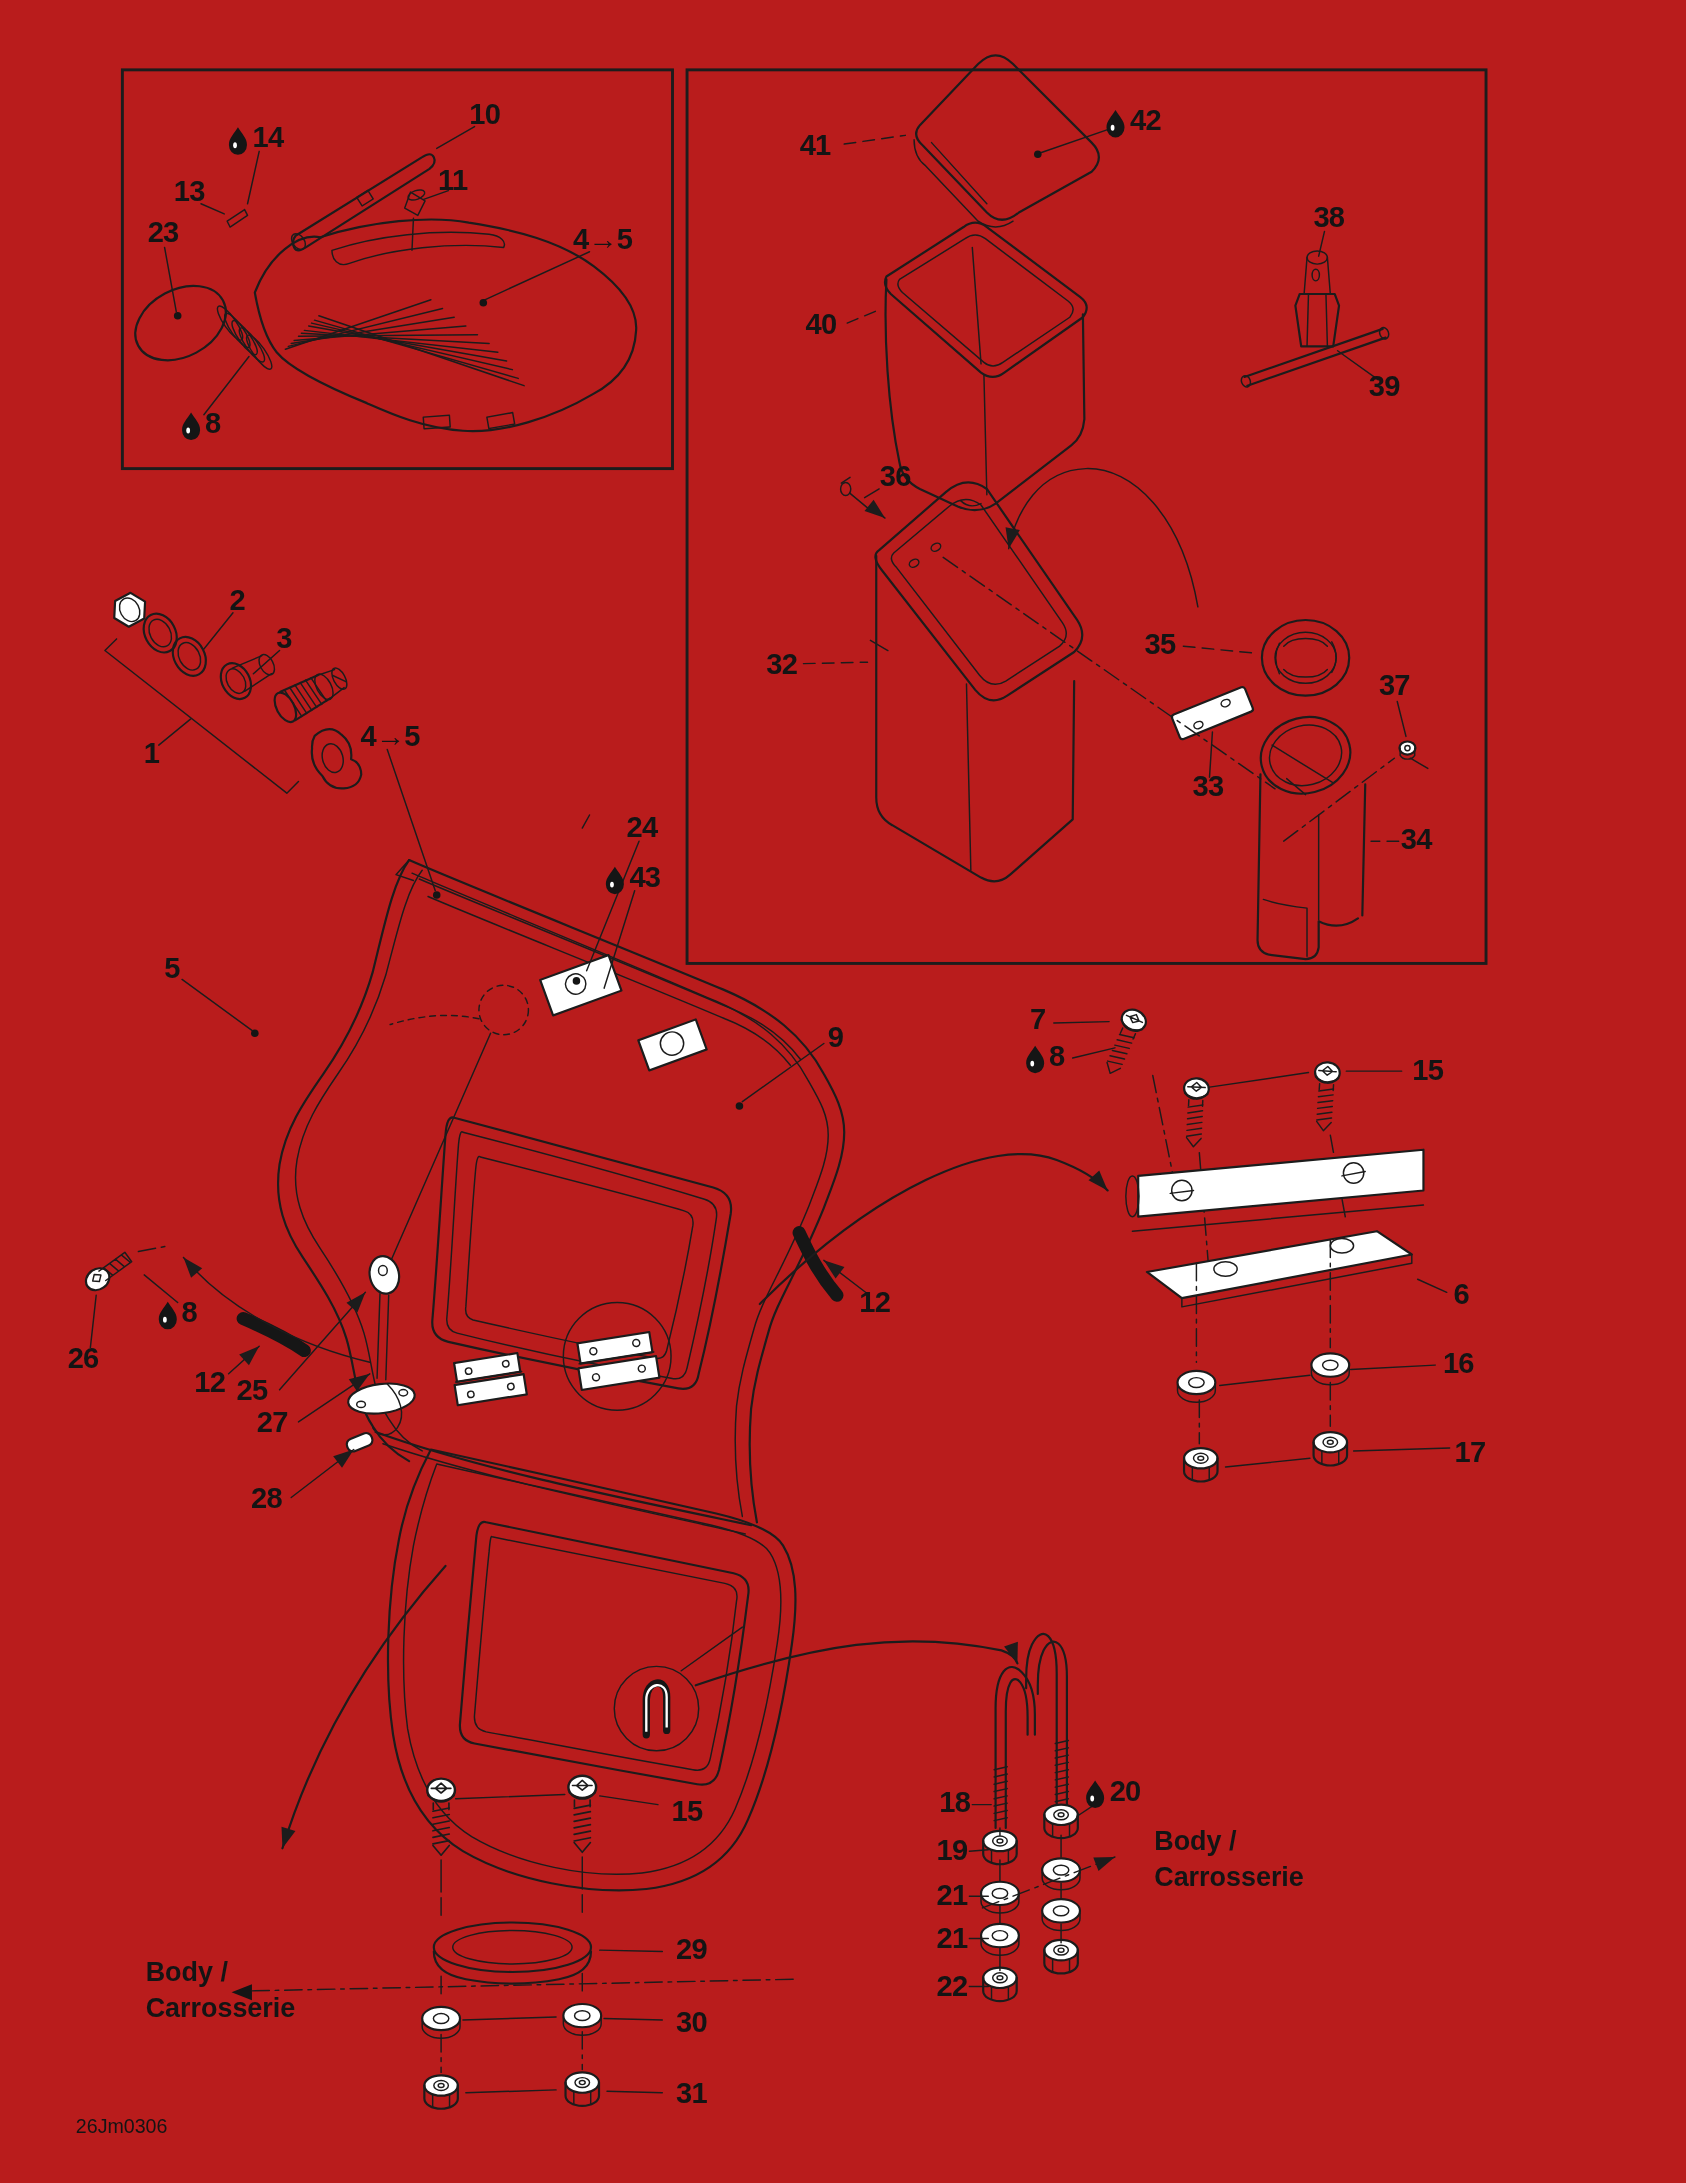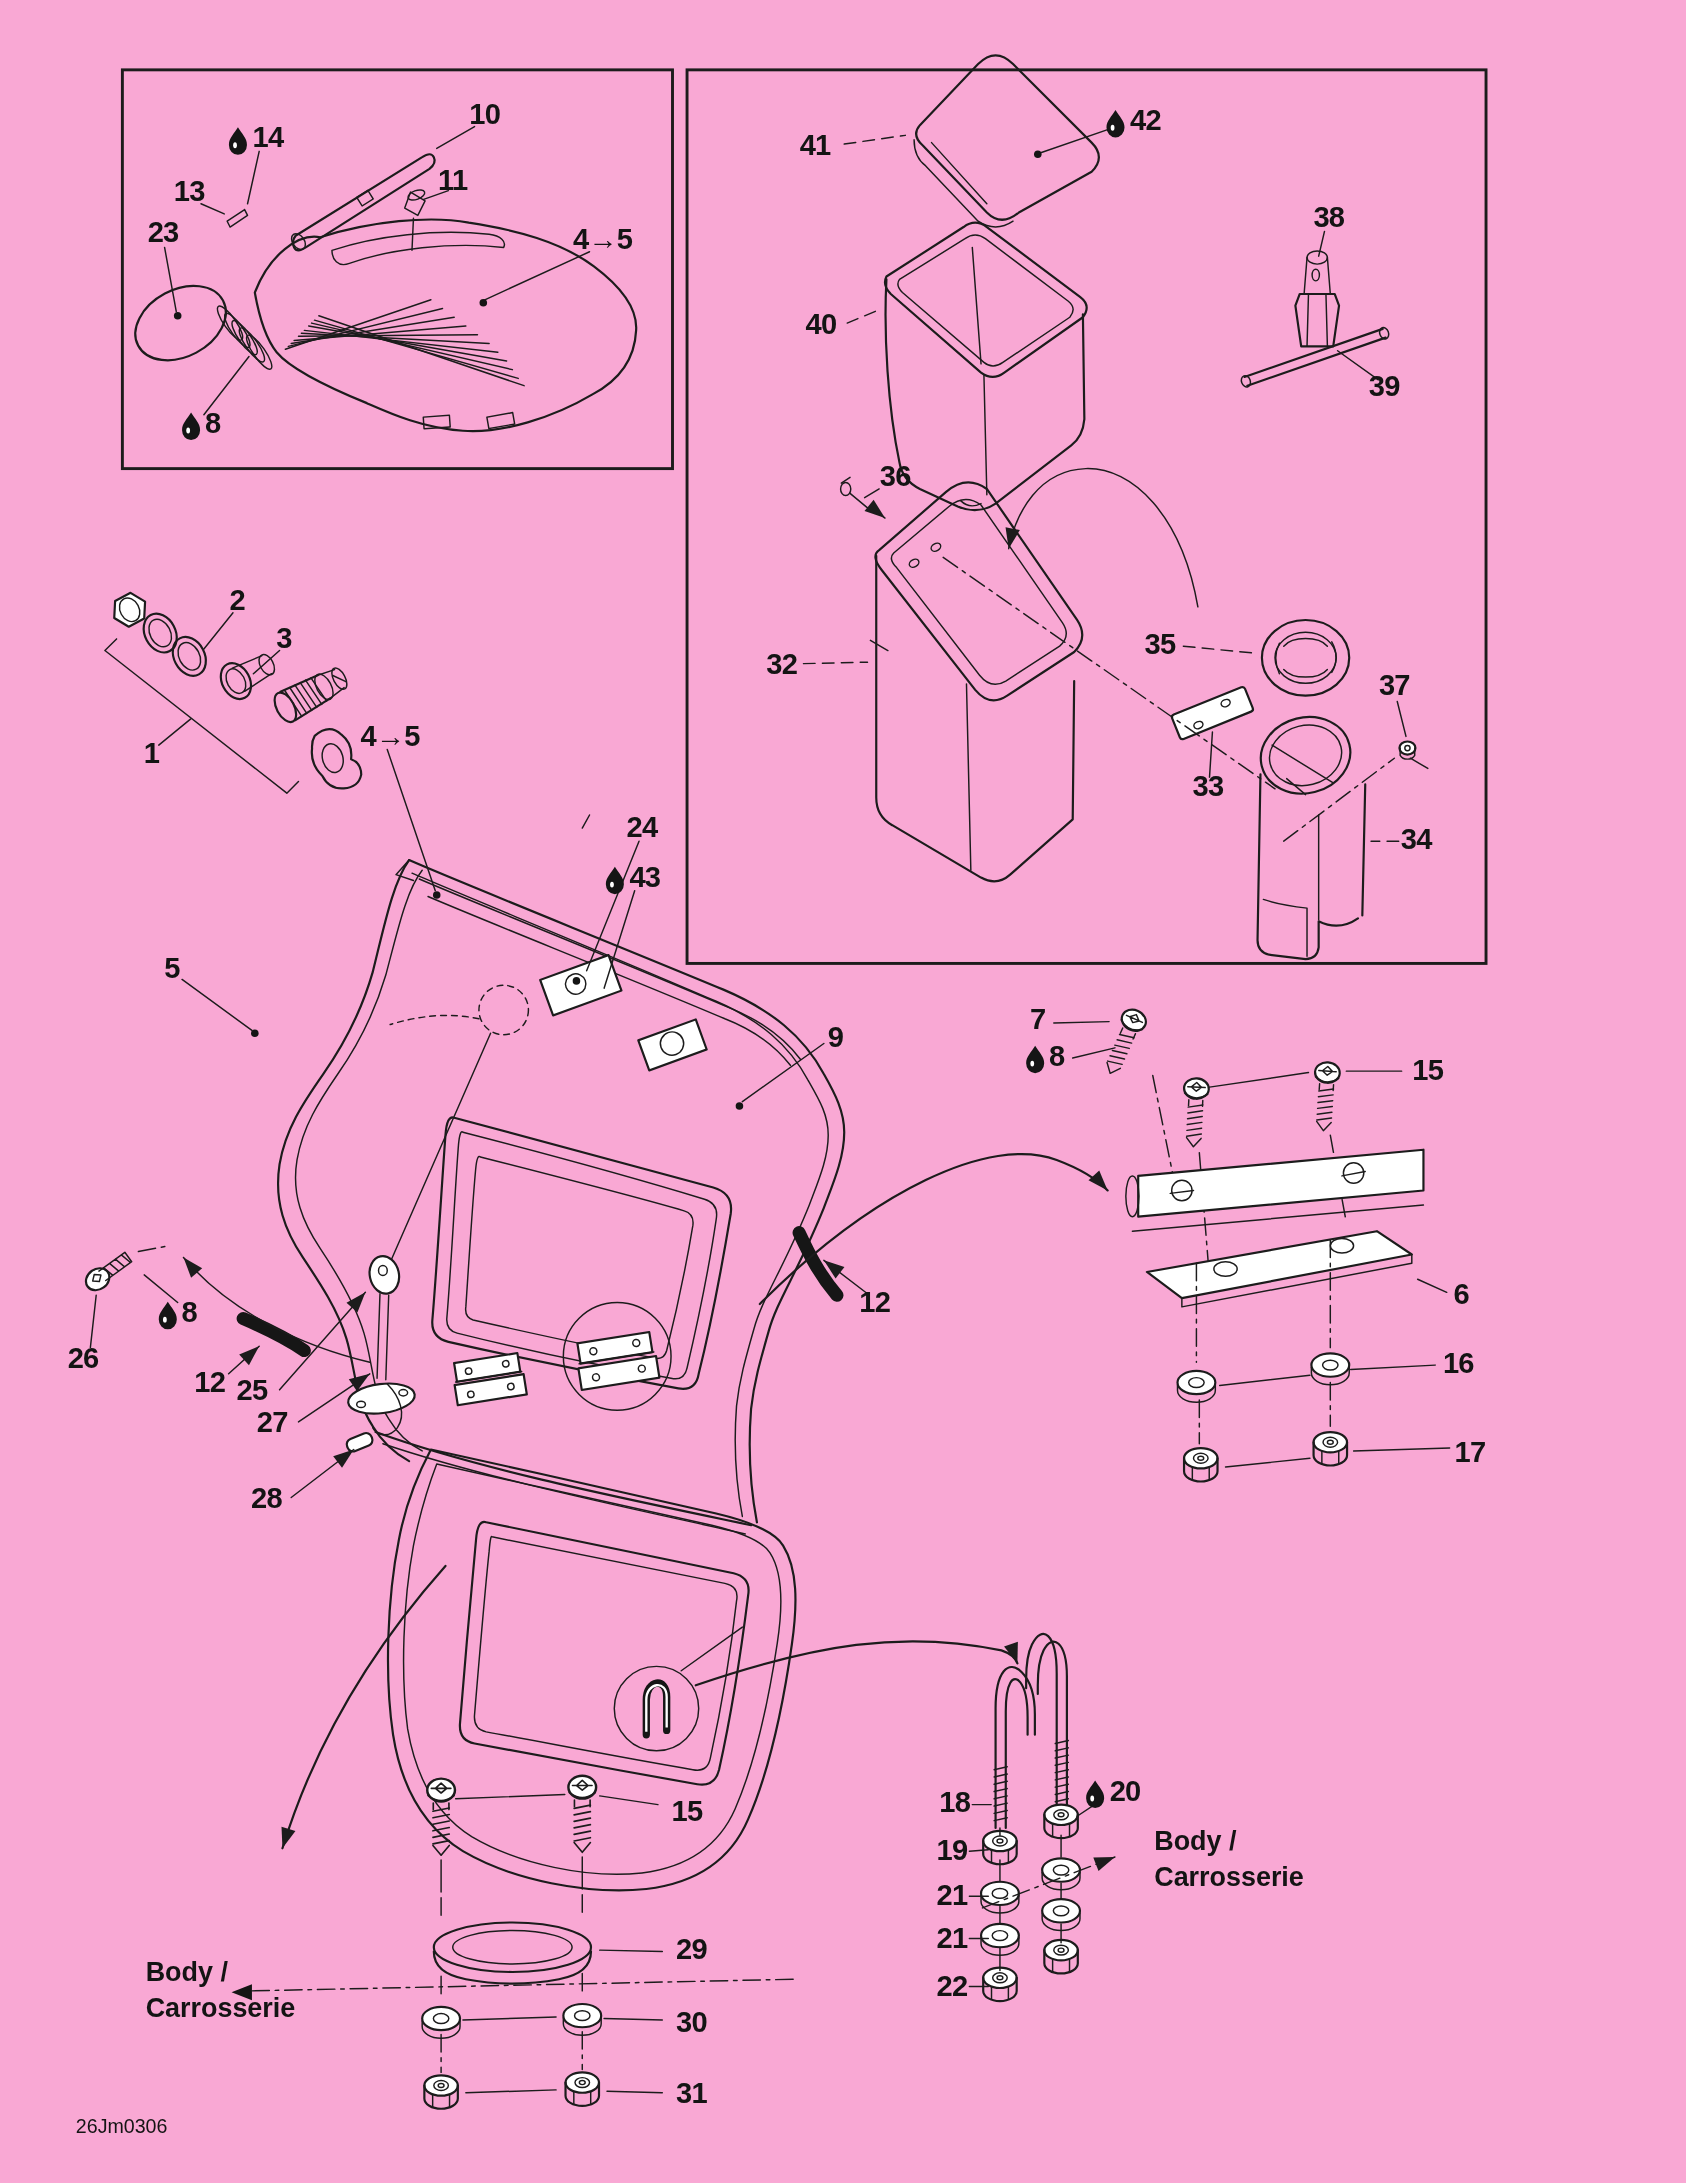--- a/index.html
+++ b/index.html
@@ -1,16 +1,16 @@
 <!DOCTYPE html>
 <html style="font-size:11.6px"><head>
 <meta charset="utf-8">
 <style>
   html,body{margin:0;padding:0;background:#ffffff;}
-  .page{width:1687px;height:2183px;background:#f9a8d4;position:relative;overflow:hidden;}
+  .page{width:1687px;height:2183px;background:#b91c1c;position:relative;overflow:hidden;}
   svg{display:block;}
   .ln{fill:none;stroke:#1c1c1c;stroke-width:1.5;stroke-linecap:round;stroke-linejoin:round;}
   .tn{fill:none;stroke:#1c1c1c;stroke-width:1;stroke-linecap:round;stroke-linejoin:round;}
   .wf{fill:#ffffff;stroke:#1c1c1c;stroke-width:1.5;stroke-linejoin:round;}
   .dash{stroke-dasharray:8 5;}
   .dd{stroke-dasharray:12 4 2.5 4;}
   .dsh2{stroke-dasharray:4 3.5;}
   .dot{fill:#151515;stroke:none;}
   .blk{fill:none;stroke:#161616;stroke-width:9;stroke-linecap:round;}
   .callout{font-family:"Liberation Sans",sans-serif;font-size:20px;font-weight:600;fill:#141414;text-anchor:middle;dominant-baseline:middle;letter-spacing:-0.5px;}

